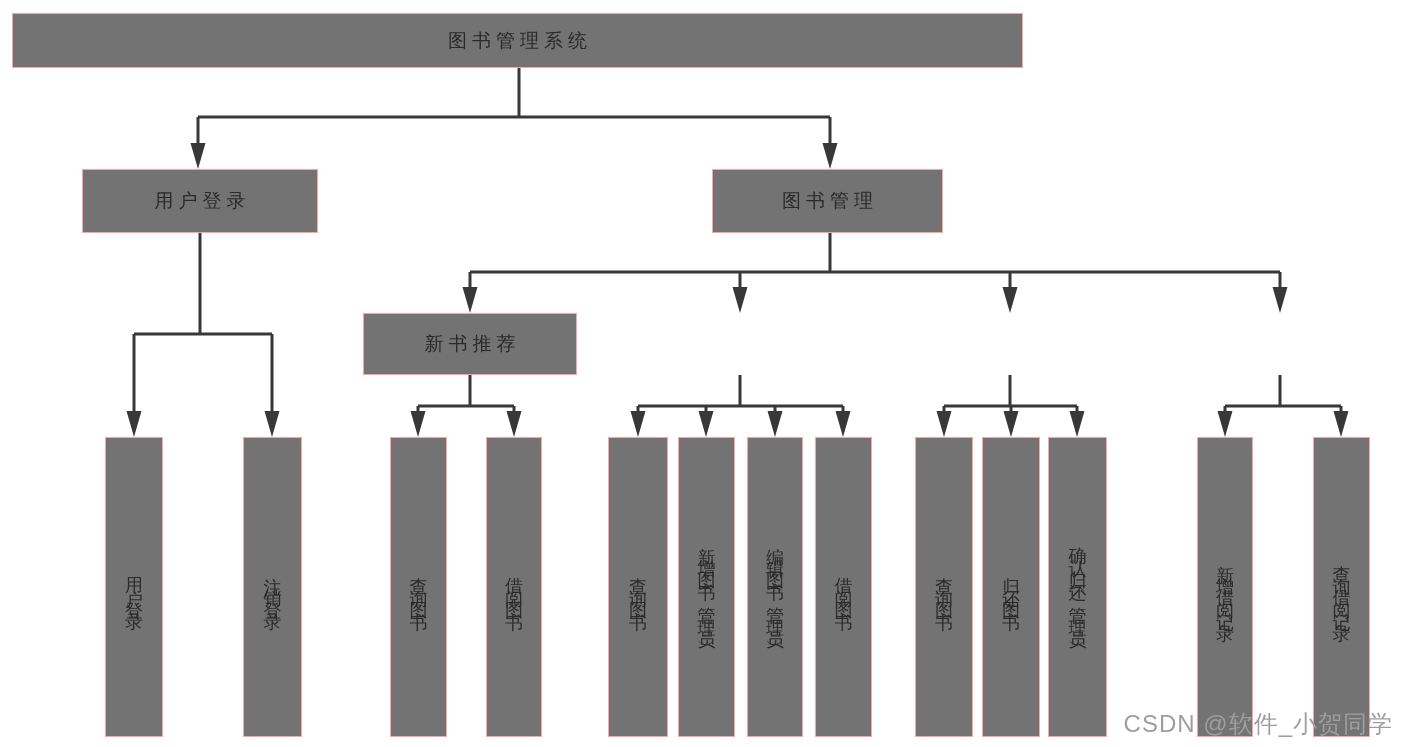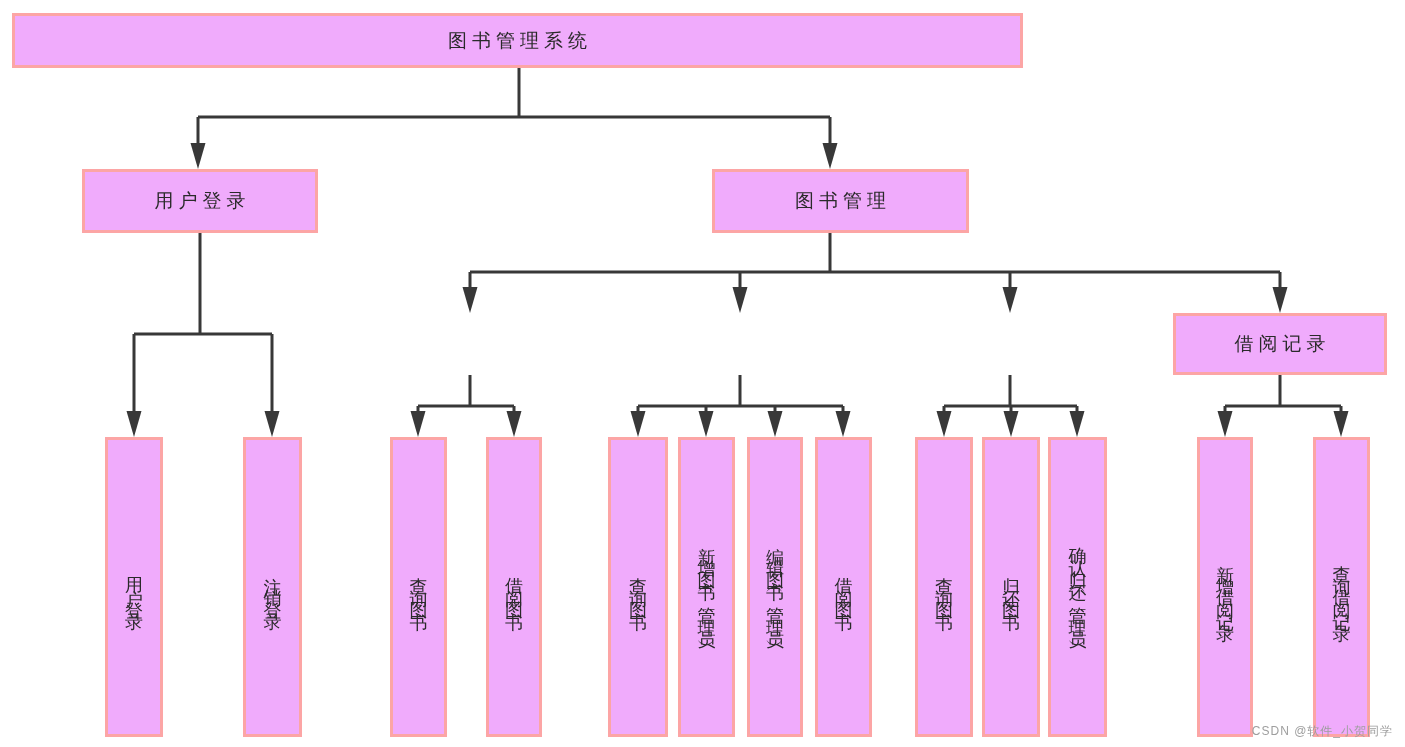--- a/index.html
+++ b/index.html
@@ -13,37 +13,37 @@
   }
   .connector-layer {
     position: absolute;
     left: 0; top: 0;
     width: 1405px; height: 747px;
     z-index: 1;
   }
   .node {
     position: absolute;
     box-sizing: border-box;
-    background: #f0abfc;
-    border: 3px solid #fca5a5;
+    background: #737373;
+    border: 1px solid #fca5a5;
     color: #2a2a2a;
     display: flex;
     align-items: center;
     justify-content: center;
     z-index: 2;
   }
   .h-label {
     font-size: 19px;
     letter-spacing: 5px;
     text-indent: 5px;
     white-space: nowrap;
   }
   .root-box   { left: 12px;  top: 13px;  width: 1011px; height: 55px; }
   .l2-login   { left: 82px;  top: 169px; width: 236px;  height: 64px; }
-  .l2-mgmt    { left: 712px; top: 169px; width: 257px;  height: 64px; }
+  .l2-mgmt    { left: 712px; top: 169px; width: 231px;  height: 64px; }
   .l3         { top: 313px;  height: 62px; width: 214px; }
   .l3-newrec  { left: 363px; }
   .l3-borrow  { left: 633px; }
   .l3-current { left: 903px; }
   .l3-record  { left: 1173px; }
   .leaf {
     top: 437px;
     height: 300px;
     writing-mode: vertical-rl;
     font-size: 18px;
@@ -66,21 +66,21 @@
   .connector-layer path {
     fill: none;
     stroke: #383838;
     stroke-width: 3px;
   }
   .connector-layer polygon { fill: #383838; stroke: none; }
   .watermark {
     position: absolute;
     right: 12px;
     bottom: 7px;
-    font-size: 12px;
+    font-size: 24px;
     color: #9e9e9e;
     letter-spacing: 1px;
     z-index: 3;
     white-space: nowrap;
   }
 </style>
 </head>
 <body>
 
 <div class="canvas">
@@ -139,22 +139,22 @@
     <span class="h-label">图书管理系统</span>
   </div>
 
   <div class="node l2-login">
     <span class="h-label">用户登录</span>
   </div>
   <div class="node l2-mgmt">
     <span class="h-label">图书管理</span>
   </div>
 
-  <div class="node l3 l3-record">
-    <span class="h-label">借阅记录</span>
+  <div class="node l3 l3-newrec">
+    <span class="h-label">新书推荐</span>
   </div>
 
   <div class="node leaf leaf-a1">用户登录</div>
   <div class="node leaf leaf-a2">注销登录</div>
 
   <div class="node leaf leaf-b1">查询图书</div>
   <div class="node leaf leaf-b2">借阅图书</div>
 
   <div class="node leaf leaf-c1">查询图书</div>
   <div class="node leaf leaf-c2">新增图书（管理员）</div>

